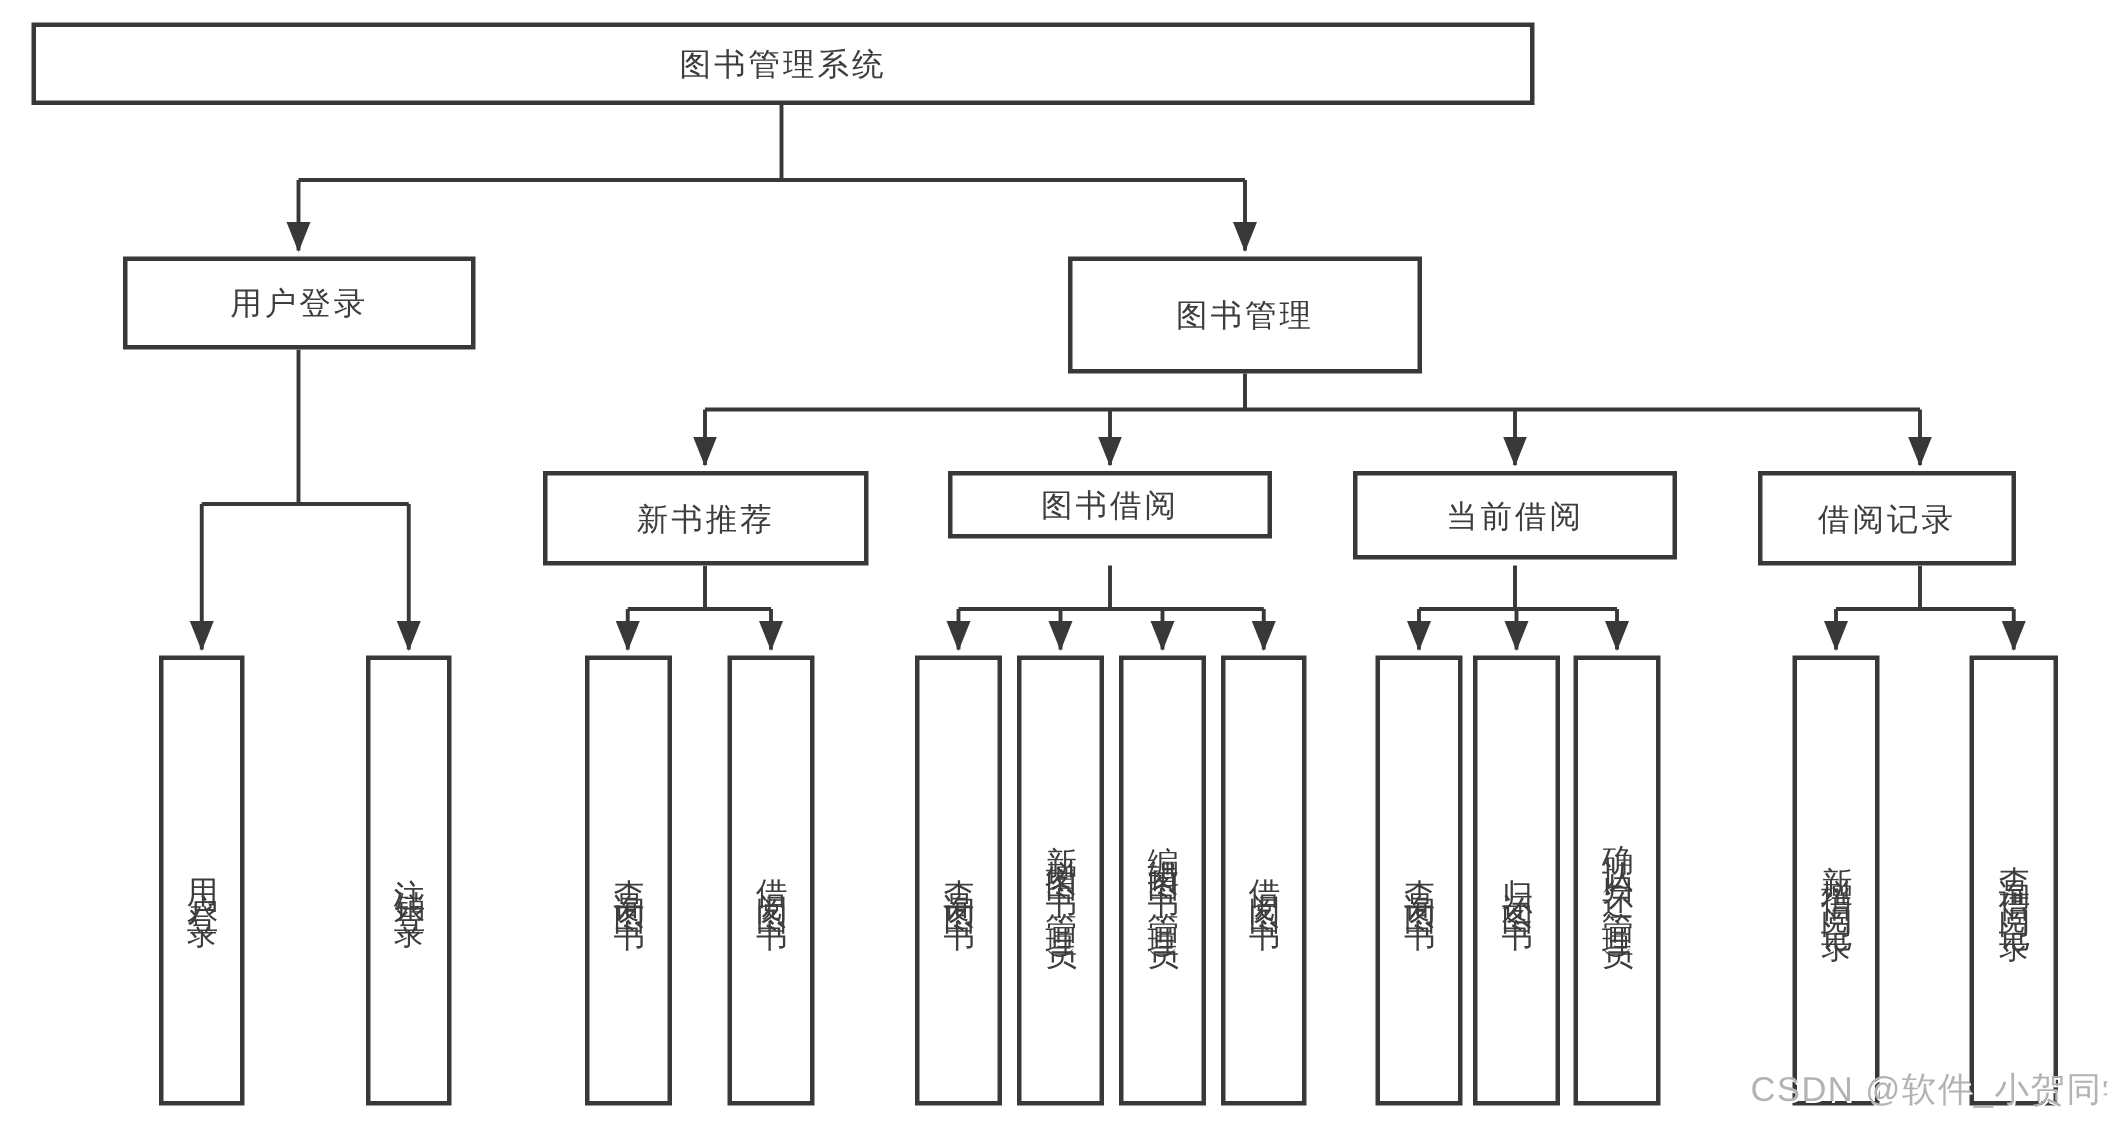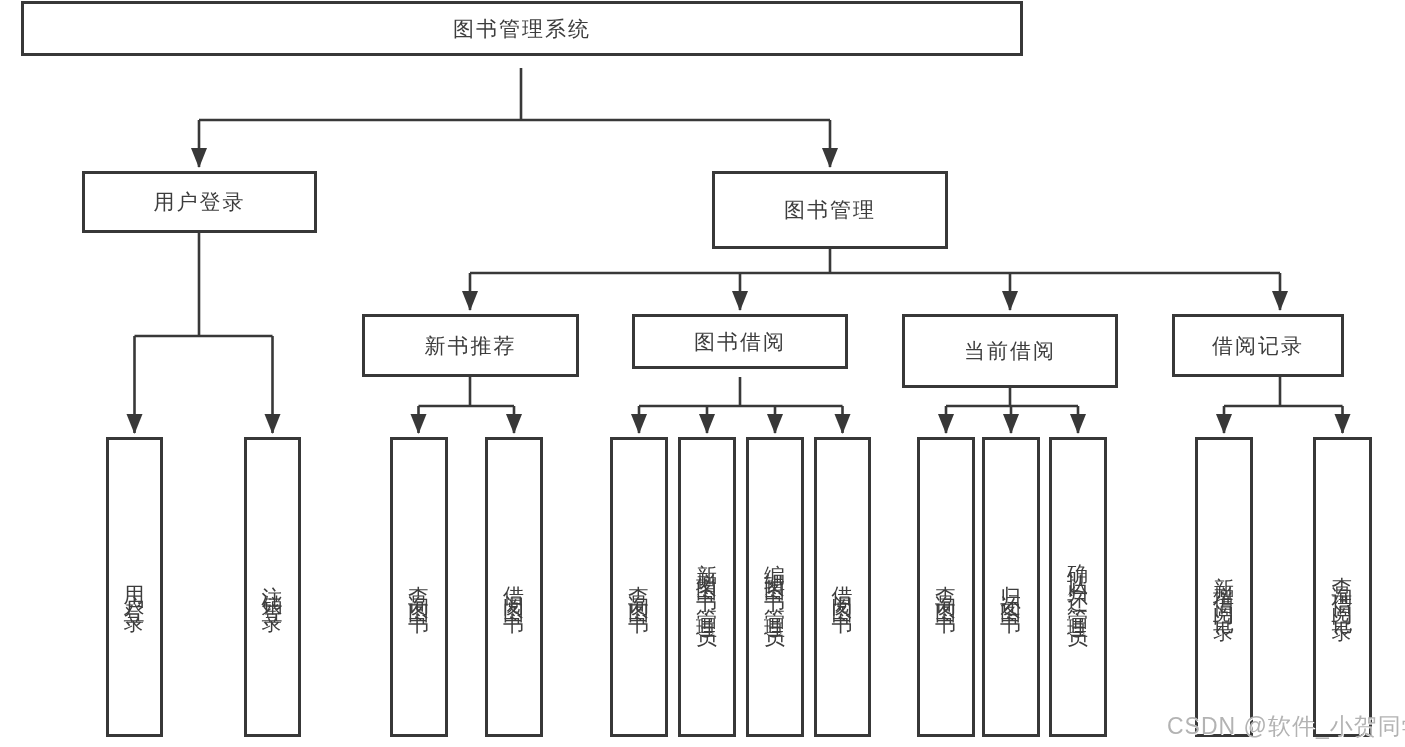--- a/index.html
+++ b/index.html
@@ -103,38 +103,38 @@
     <path class="connector" d="M1010,377 V406 M946,406 H1078"></path>
     <line class="connector" x1="946" y1="406" x2="946" y2="433" marker-end="url(#arrow)"></line>
     <line class="connector" x1="1011" y1="406" x2="1011" y2="433" marker-end="url(#arrow)"></line>
     <line class="connector" x1="1078" y1="406" x2="1078" y2="433" marker-end="url(#arrow)"></line>
 
     <path class="connector" d="M1280,377 V406 M1224,406 H1342.5"></path>
     <line class="connector" x1="1224" y1="406" x2="1224" y2="433" marker-end="url(#arrow)"></line>
     <line class="connector" x1="1342.5" y1="406" x2="1342.5" y2="433" marker-end="url(#arrow)"></line>
   </svg>
 
-  <div class="box hbox" style="left:21px; top:1px; width:1002px; height:55px;">
+  <div class="box hbox" style="left:21px; top:15px; width:1002px; height:55px;">
     <span>图书管理系统</span>
   </div>
 
   <div class="box hbox" style="left:82px; top:171px; width:235px; height:62px;">
     <span>用户登录</span>
   </div>
   <div class="box hbox" style="left:712px; top:171px; width:236px; height:78px;">
     <span>图书管理</span>
   </div>
 
   <div class="box hbox" style="left:362px; top:314px; width:217px; height:63px;">
     <span>新书推荐</span>
   </div>
-  <div class="box hbox" style="left:632px; top:314px; width:216px; height:55px;text-align:center;">
+  <div class="box hbox" style="left:632px; top:314px; width:216px; height:45px;text-align:center;">
     <span>图书借阅</span>
   </div>
-  <div class="box hbox" style="left:902px; top:314px; width:216px; height:74px;">
+  <div class="box hbox" style="left:902px; top:314px; width:216px; height:59px;">
     <span>当前借阅</span>
   </div>
   <div class="box hbox" style="left:1172px; top:314px; width:172px; height:63px;">
     <span>借阅记录</span>
   </div>
 
   <div class="box vbox" style="left:106px; top:437px; width:57px; height:300px;">
     <span class="vtext">用户登录</span>
   </div>
   <div class="box vbox" style="left:244px; top:437px; width:57px; height:300px;">

